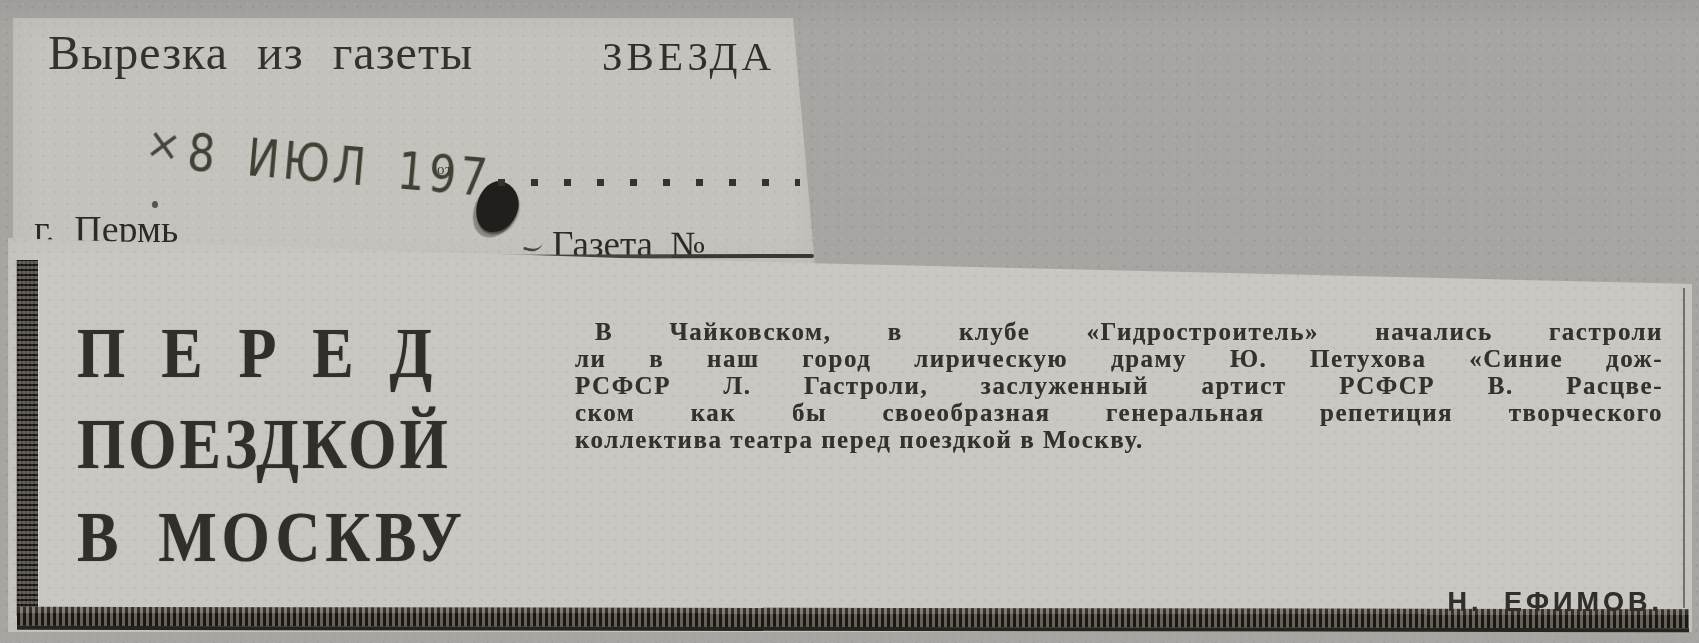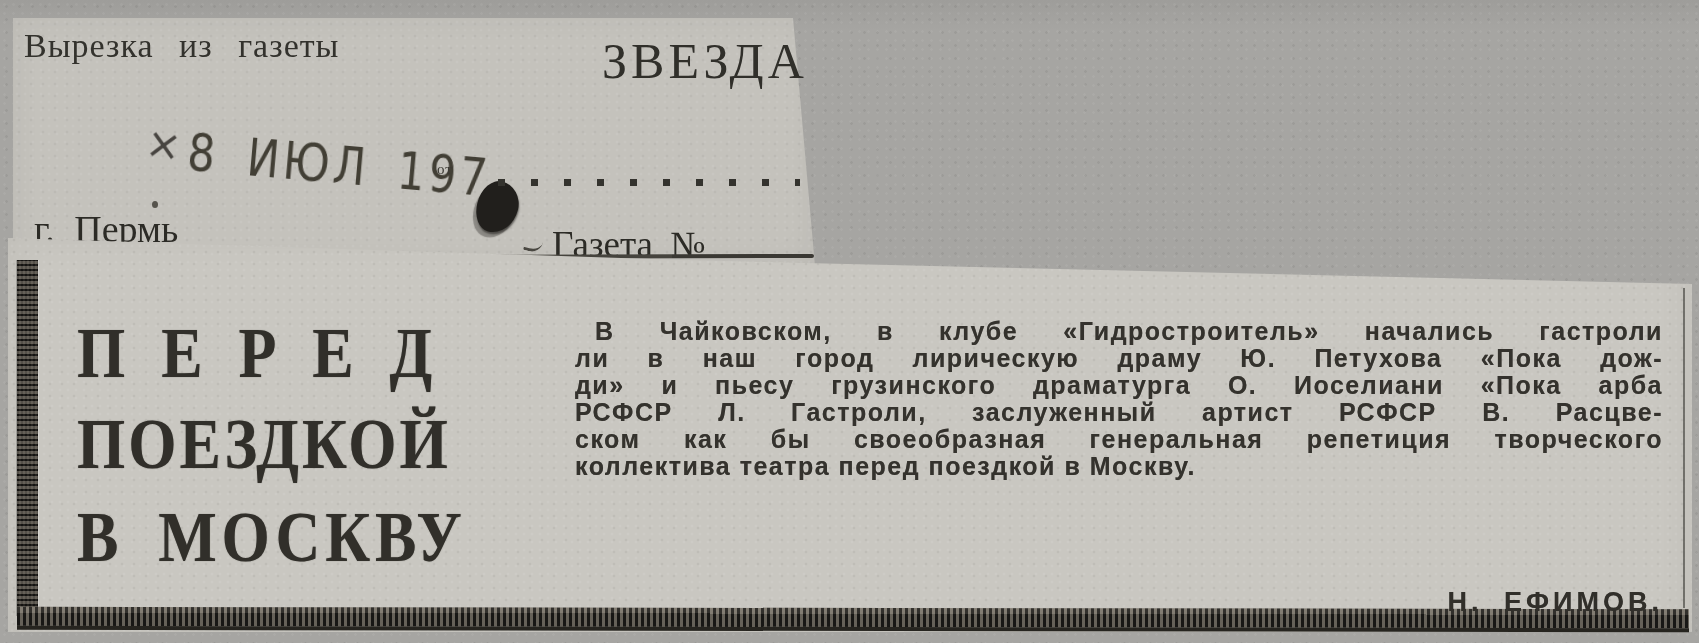--- a/index.html
+++ b/index.html
@@ -20,22 +20,22 @@
   .header-card{
     left:13px;top:18px;width:802px;height:248px;
     background:
       radial-gradient(rgba(255,255,255,.07) 1px, transparent 1.7px),
       radial-gradient(rgba(0,0,0,.045) 1px, transparent 1.7px),
       #c4c2bc;
     background-size:8px 8px,12px 12px;
     clip-path:polygon(0 0, calc(100% - 22px) 0, 100% 100%, 0 100%);
     box-shadow:inset 0 0 32px rgba(0,0,0,.05);
   }
-  .source-label{left:24px;top:29px;font-size:34px;word-spacing:16px;letter-spacing:1px;color:#33322d;text-align:right;}
-  .newspaper-title{left:602px;top:36px;font-size:50px;letter-spacing:4px;color:#302f2a;}
+  .source-label{left:48px;top:29px;font-size:48px;word-spacing:16px;letter-spacing:1px;color:#33322d;text-align:right;}
+  .newspaper-title{left:602px;top:36px;font-size:41px;letter-spacing:4px;color:#302f2a;}
   .city-label{left:34px;top:210px;font-size:38px;word-spacing:10px;color:#2c2b26;text-align:center;}
   .issue-label{left:552px;top:226px;font-size:37px;word-spacing:8px;color:#2c2b26;}
   .header-rule{
     left:26px;top:255px;width:788px;height:4px;border-radius:2px;
     background:linear-gradient(90deg,#3c3a35 0 62%,#45433d 62% 82%,#3a3833 82% 100%);
     transform:rotate(-0.15deg);
   }
   .pen-tick{
     left:524px;top:240px;width:18px;height:9px;
     border-bottom:3px solid #4a4842;border-radius:0 0 12px 2px;
@@ -99,21 +99,21 @@
     transform:scale(.97,1.12);transform-origin:left top;
     text-shadow:0 0 1px rgba(49,47,42,.5);
   }
   .hl1{top:318px;letter-spacing:37px;}
   .hl2{top:409px;letter-spacing:3px;}
   .hl3{top:502px;letter-spacing:5px;word-spacing:15px;}
 
   
   .article-body{
     left:575px;top:318px;width:1088px;
-    font-family:Liberation Sans, sans-serif;font-weight:bold;
+    font-family:Liberation Serif, serif;font-weight:bold;
     font-size:25px;color:#34322d;letter-spacing:1.5px;
     text-shadow:0 0 .6px rgba(52,50,45,.55);
   }
   .body-line{height:27px;line-height:27px;text-align:justify;text-align-last:justify;white-space:nowrap;
     overflow:visible;}
   .body-line.first{text-indent:20px;}
   .body-line.last{text-align:center;text-align-last:left;}
   .signature{
     position:absolute;left:575px;top:552px;width:1088px;text-align:right;
     font-family:"Liberation Sans",sans-serif;font-weight:bold;font-size:27px;
@@ -151,22 +151,21 @@
   <div class="abs clip-right-edge"></div>
 
   <div>
     <div class="headline-line hl1">ПЕРЕД</div>
     <div class="headline-line hl2">ПОЕЗДКОЙ</div>
     <div class="headline-line hl3">В МОСКВУ</div>
   </div>
 
   <div class="abs article-body">
     <div class="body-line first">В Чайковском, в клубе «Гидростроитель» начались гастроли</div>
-    <div class="body-line">ли в наш город лирическую драму Ю. Петухова «Пока дож-</div>
-    <div class="body-line">ди» и пьесу грузинского драматурга О. Иоселиани «Пока арба</div>
+    <div class="body-line">ли в наш город лирическую драму Ю. Петухова «Синие дож-</div>
     <div class="body-line">РСФСР Л. Гастроли, заслуженный артист РСФСР В. Расцве-</div>
     <div class="body-line">ском как бы своеобразная генеральная репетиция творческого</div>
     <div class="body-line last">коллектива театра перед поездкой в Москву.</div>
   </div>
 
   <div class="signature">Н. ЕФИМОВ.</div>
 
 </div>
 
 </body></html>

